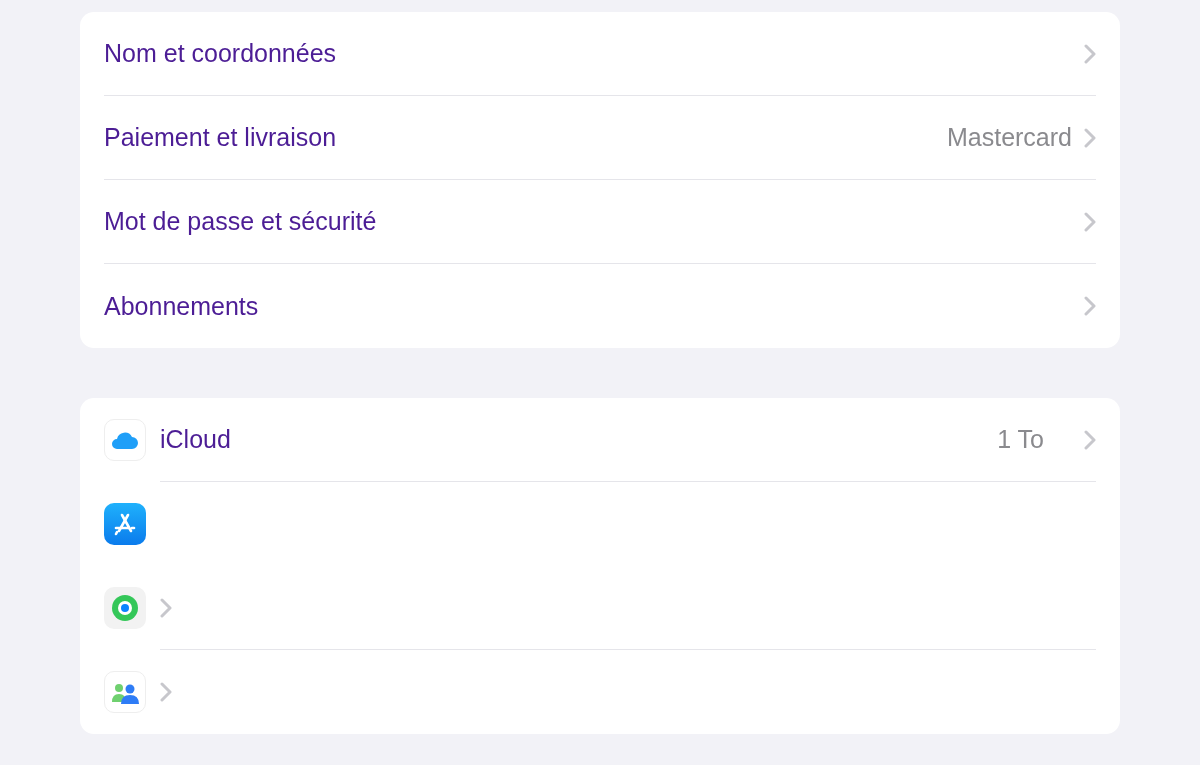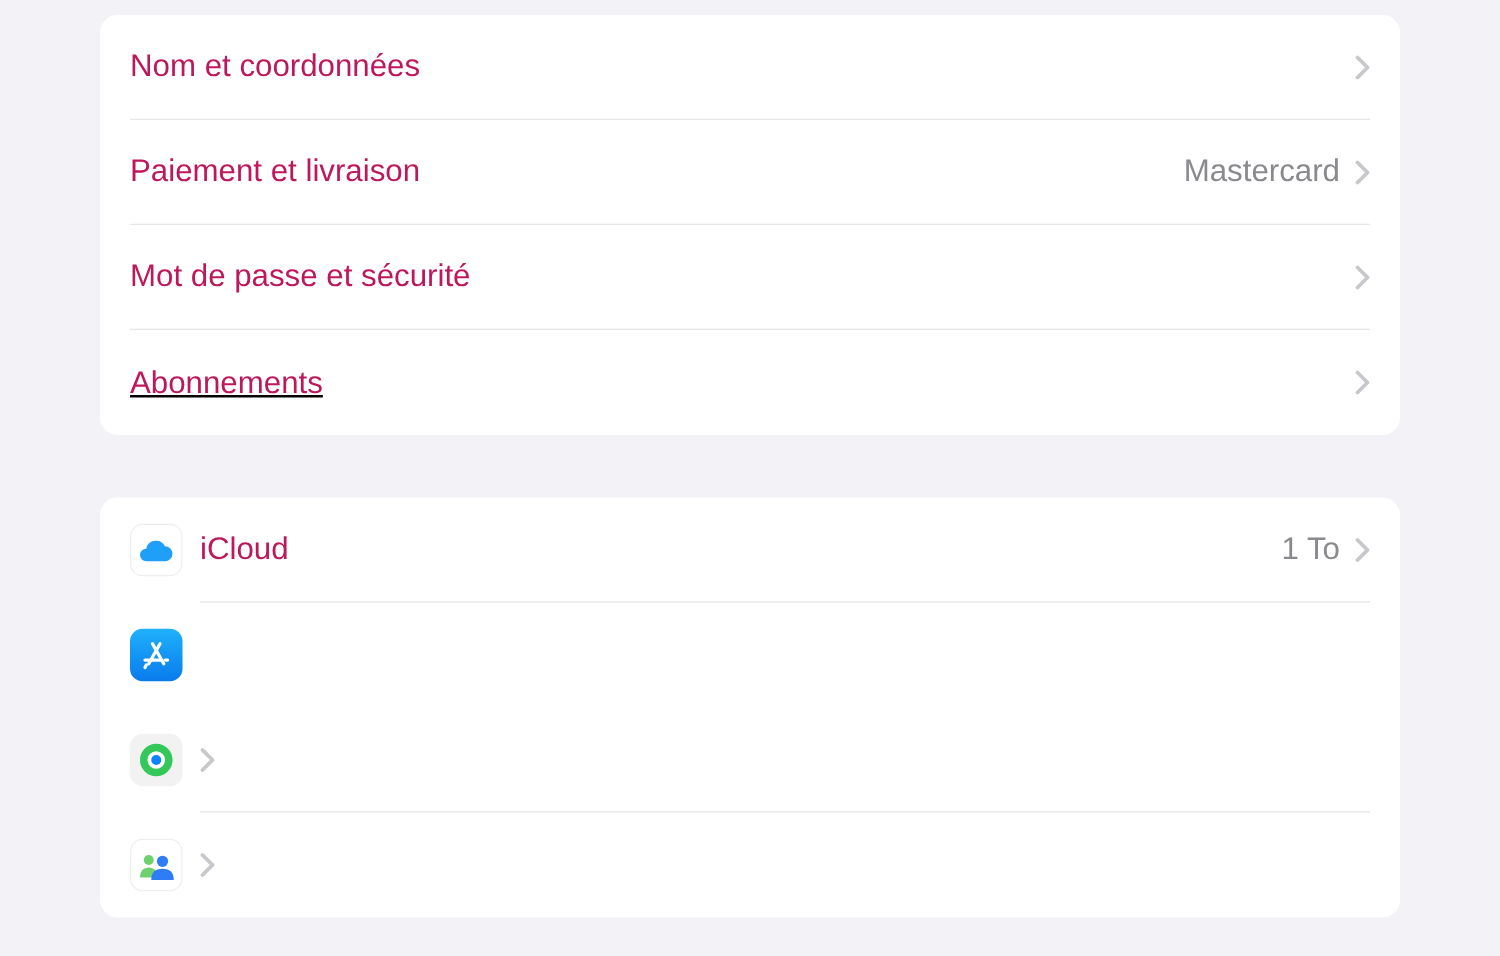--- a/index.html
+++ b/index.html
@@ -32,37 +32,37 @@
     }
     .row-inner {
       display: flex;
       align-items: center;
       flex: 1;
       min-height: 84px;
       border-bottom: 1px solid #e5e5ea;
     }
     .row:last-child .row-inner {
       border-bottom: none;
-      text-decoration: underline;
     }
     .group-icons .row-inner {
       margin-left: 14px;
+      gap: 28px;
     }
     .icon-box {
       width: 42px;
       height: 42px;
       border-radius: 10px;
       display: flex;
       align-items: center;
       justify-content: center;
       flex-shrink: 0;
     }
     .label {
       font-size: 25px;
-      color: #be185d;
+      color: #4c1d95;
       font-weight: 400;
       flex: 1;
     }
     .detail {
       font-size: 25px;
       color: #8a8a8e;
       margin-right: 12px;
     }
     .chevron {
       width: 12px;

